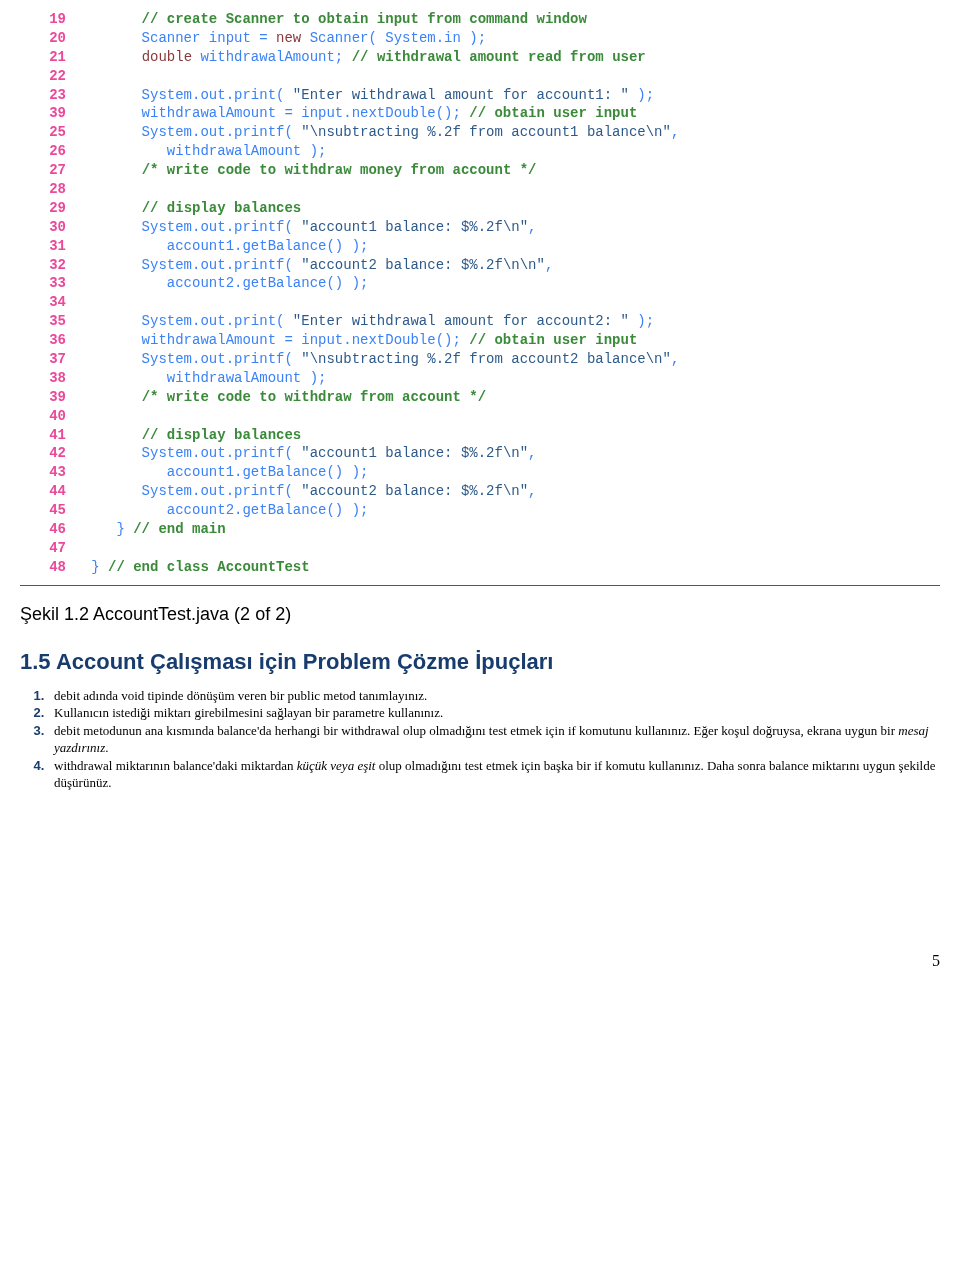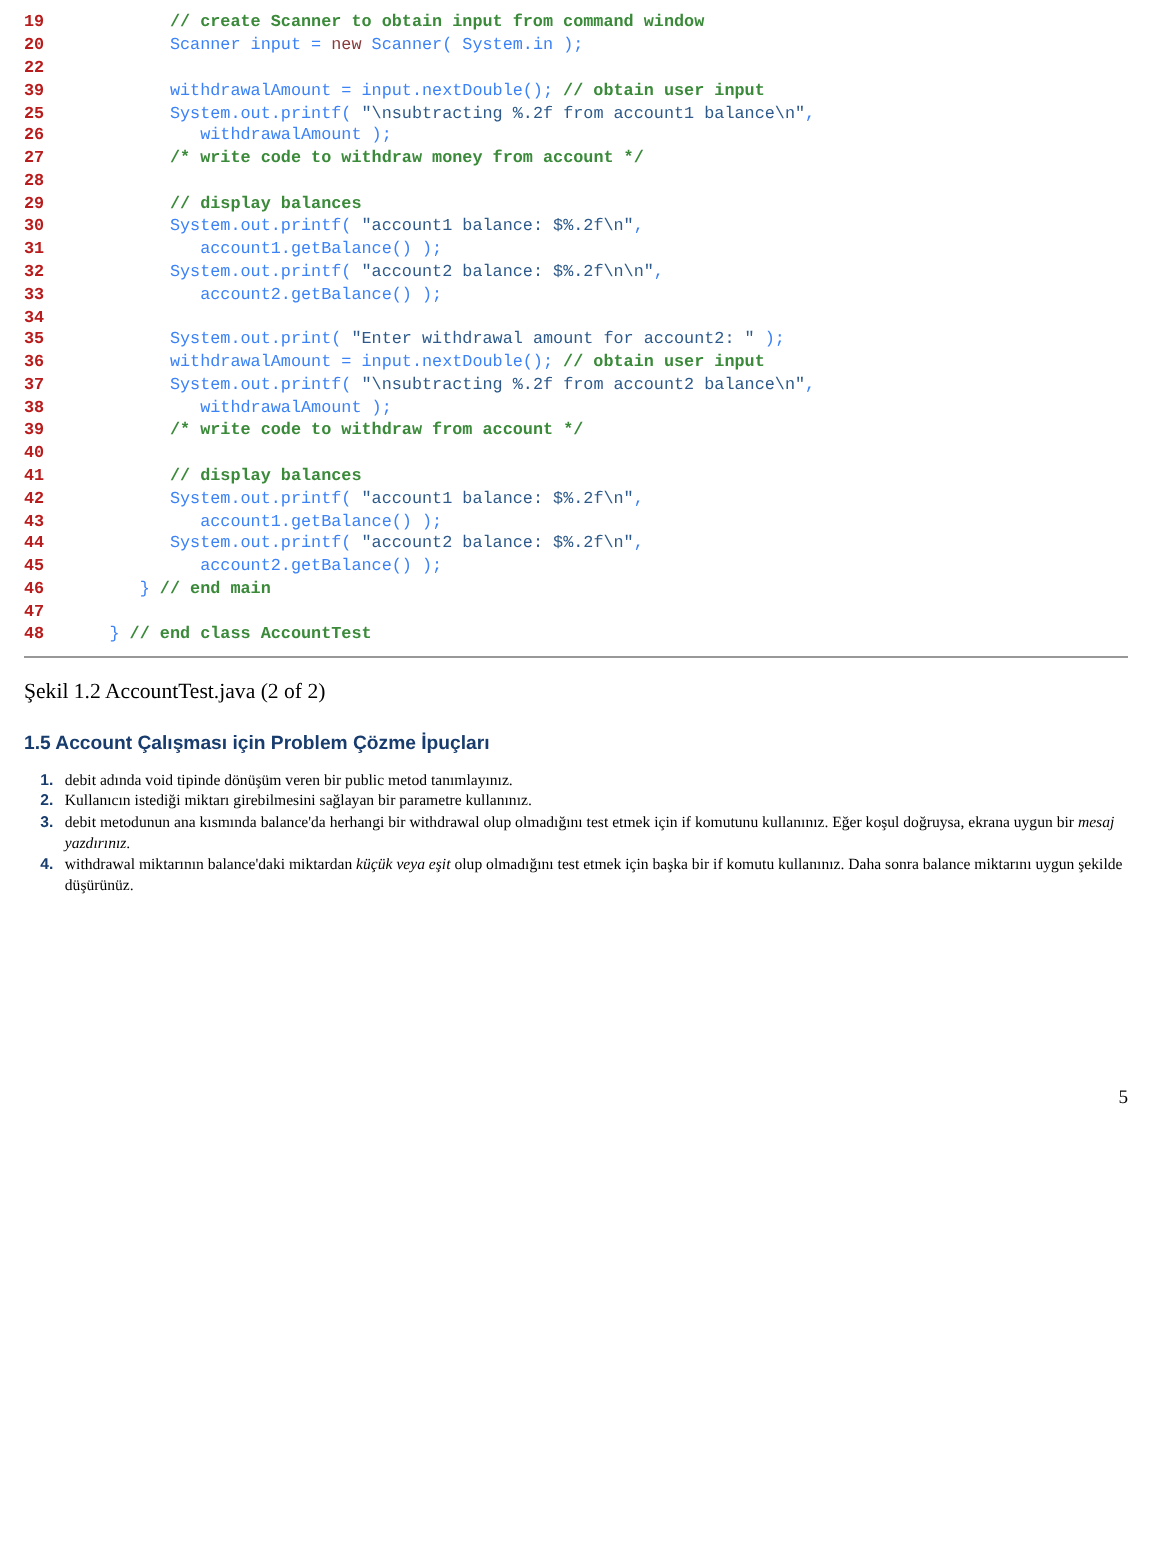--- a/index.html
+++ b/index.html
@@ -17,41 +17,41 @@
     border-bottom: 1px solid #555;
     padding-bottom: 8px;
     margin-bottom: 18px;
   }
   .code-row {
     display: flex;
     white-space: pre;
   }
   .ln {
     width: 46px;
-    text-align: left;
-    color: #b91c1c;
+    text-align: right;
+    color: #ec4899;
     font-weight: bold;
     flex-shrink: 0;
   }
   .cc {
     flex: 1;
   }
   .c-green { color: #3a8a3a; font-weight: bold; }
   .c-red { color: #8a3a3a; margin-top: 40px; }
   .c-blue { color: #2d5a8a; }
   .c-black { color: #3b82f6; }
   .caption {
-    font-family: Liberation Serif, serif;
+    font-family: Liberation Sans, sans-serif;
     font-size: 18px;
     margin-bottom: 24px;
   }
   .section-head {
     color: #173c6d;
     font-weight: bold;
-    font-size: 16px;
+    font-size: 22px;
     font-family: Arial, sans-serif;
     margin-bottom: 12px;
   }
   ol.tips {
     margin: 4px 0 0 0;
     padding-left: 28px;
   }
   ol.tips > li {
     margin-bottom: 0px;
     font-size: 13px;
@@ -69,21 +69,23 @@
     margin-top: 160px;
     font-size: 16px;
   }
 </style>
 </head>
 <body>
 
 <div class="code-block" id="code-block">
     <div class="code-row"><span class="ln">19</span><span class="cc"><span class="c-green">         // create Scanner to obtain input from command window</span></span></div>
     <div class="code-row"><span class="ln">20</span><span class="cc"><span class="c-black">         Scanner input = </span><span class="c-red">new</span><span class="c-black"> Scanner( System.in );</span></span></div>
+    <div class="code-row"><span class="ln">21</span><span class="cc"><span class="c-black">         </span><span class="c-red">double</span><span class="c-black"> withdrawalAmount; </span><span class="c-green">// withdrawal amount read from user</span></span></div>
     <div class="code-row"><span class="ln">22</span><span class="cc"><span class="c-black"></span></span></div>
+    <div class="code-row"><span class="ln">23</span><span class="cc"><span class="c-black">         System.out.print( </span><span class="c-blue">"Enter withdrawal amount for account1: "</span><span class="c-black"> );</span></span></div>
     <div class="code-row"><span class="ln">39</span><span class="cc"><span class="c-black">         withdrawalAmount = input.nextDouble(); </span><span class="c-green">// obtain user input</span></span></div>
     <div class="code-row"><span class="ln">25</span><span class="cc"><span class="c-black">         System.out.printf( </span><span class="c-blue">"\nsubtracting %.2f from account1 balance\n"</span><span class="c-black">,</span></span></div>
     <div class="code-row"><span class="ln">26</span><span class="cc"><span class="c-black">            withdrawalAmount );</span></span></div>
     <div class="code-row"><span class="ln">27</span><span class="cc"><span class="c-black">         </span><span class="c-green">/* write code to withdraw money from account */</span></span></div>
     <div class="code-row"><span class="ln">28</span><span class="cc"><span class="c-black"></span></span></div>
     <div class="code-row"><span class="ln">29</span><span class="cc"><span class="c-black">         </span><span class="c-green">// display balances</span></span></div>
     <div class="code-row"><span class="ln">30</span><span class="cc"><span class="c-black">         System.out.printf( </span><span class="c-blue">"account1 balance: $%.2f\n"</span><span class="c-black">,</span></span></div>
     <div class="code-row"><span class="ln">31</span><span class="cc"><span class="c-black">            account1.getBalance() );</span></span></div>
     <div class="code-row"><span class="ln">32</span><span class="cc"><span class="c-black">         System.out.printf( </span><span class="c-blue">"account2 balance: $%.2f\n\n"</span><span class="c-black">,</span></span></div>
     <div class="code-row"><span class="ln">33</span><span class="cc"><span class="c-black">            account2.getBalance() );</span></span></div>

